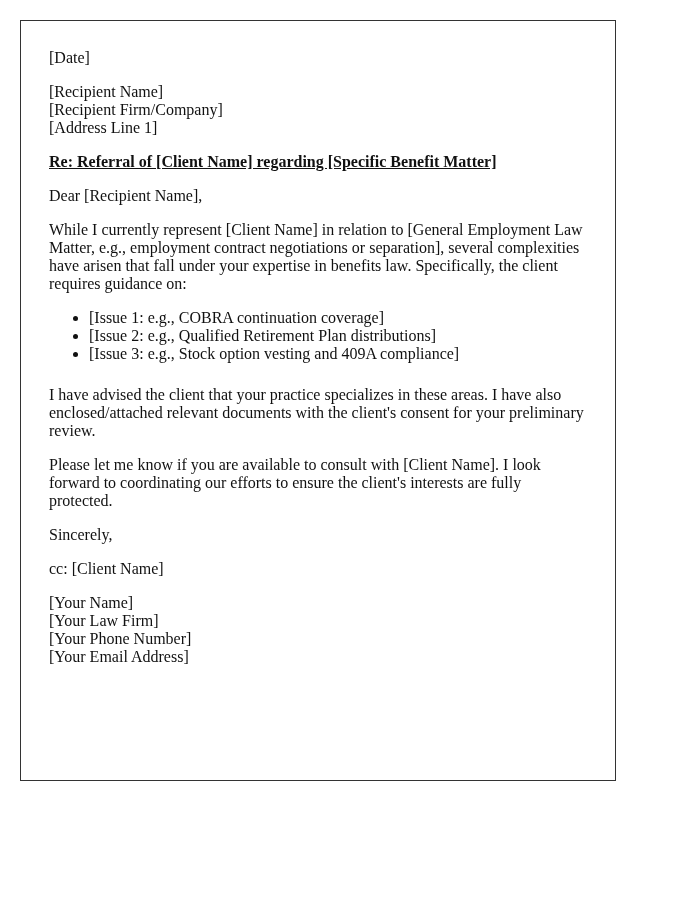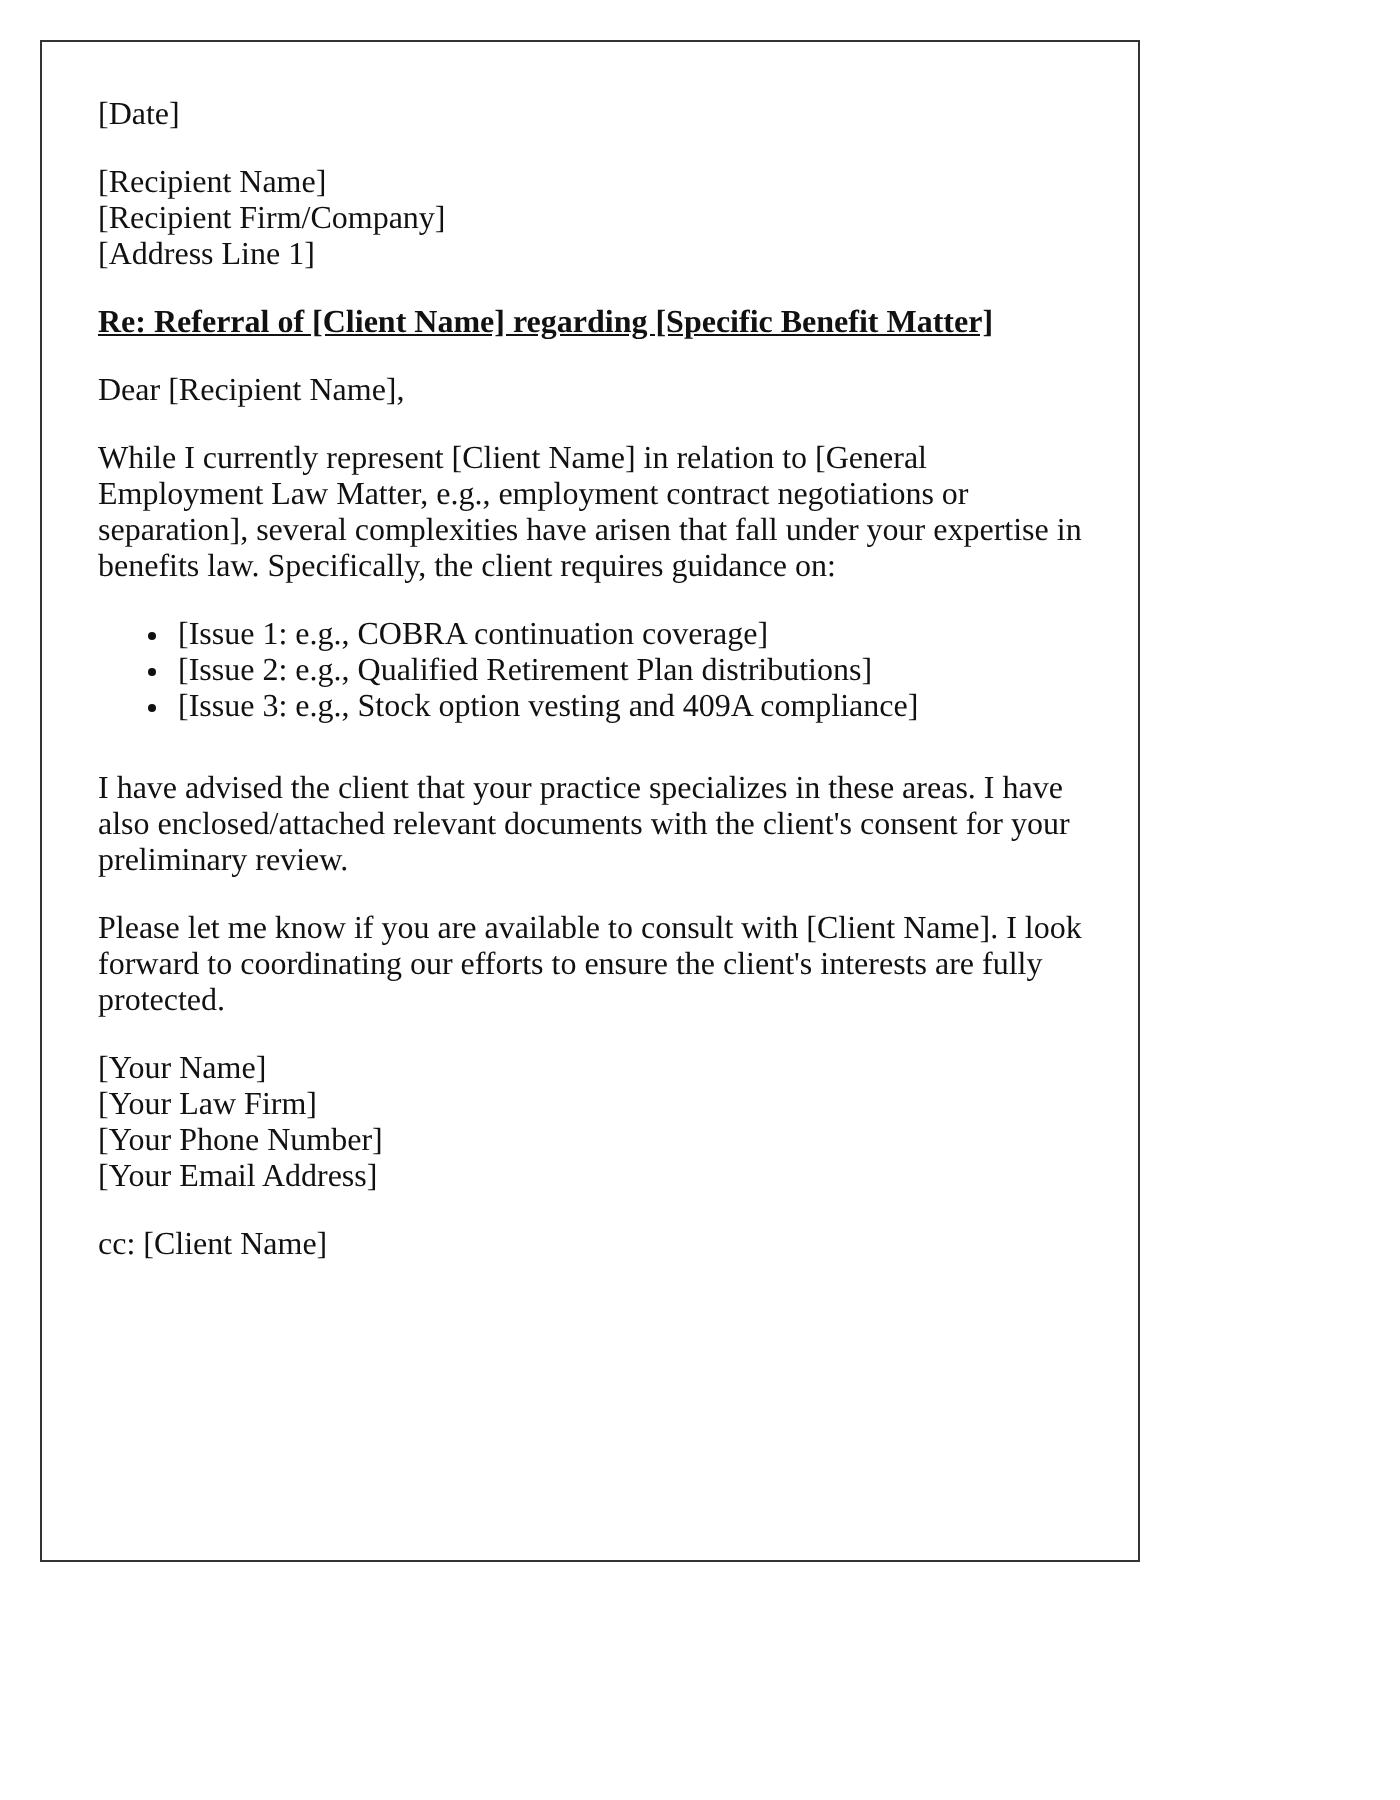--- a/index.html
+++ b/index.html
@@ -7,21 +7,21 @@
       padding: 0;
       background: #ffffff;
       width: 700px;
       height: 900px;
       overflow: hidden;
     }
     .letter {
       position: absolute;
       left: 20px;
       top: 20px;
-      width: 550px;
+      width: 596px;
       height: 761px;
       box-sizing: border-box;
       border: 1px solid #333333;
       padding: 28px 28px 0 28px;
       font-family: "Liberation Serif", "DejaVu Serif", serif;
       font-size: 16px;
       line-height: 18px;
       color: #111111;
     }
     .block { margin: 0 0 16px 0; }
@@ -59,22 +59,23 @@
   <ul class="issues">
     <li>[Issue 1: e.g., COBRA continuation coverage]</li>
     <li>[Issue 2: e.g., Qualified Retirement Plan distributions]</li>
     <li>[Issue 3: e.g., Stock option vesting and 409A compliance]</li>
   </ul>
 
   <p>I have advised the client that your practice specializes in these areas. I have also enclosed/attached relevant documents with the client's consent for your preliminary review.</p>
 
   <p>Please let me know if you are available to consult with [Client Name]. I look forward to coordinating our efforts to ensure the client's interests are fully protected.</p>
 
+  <div class="block">Sincerely,</div>
+
+  <div class="block">cc: [Client Name]</div>
 
   <div class="block">
     <span class="line">[Your Name]</span>
     <span class="line">[Your Law Firm]</span>
     <span class="line">[Your Phone Number]</span>
     <span class="line">[Your Email Address]</span>
   </div>
-
-  <div class="block">cc: [Client Name]</div>
 </div>
 
 </body></html>

